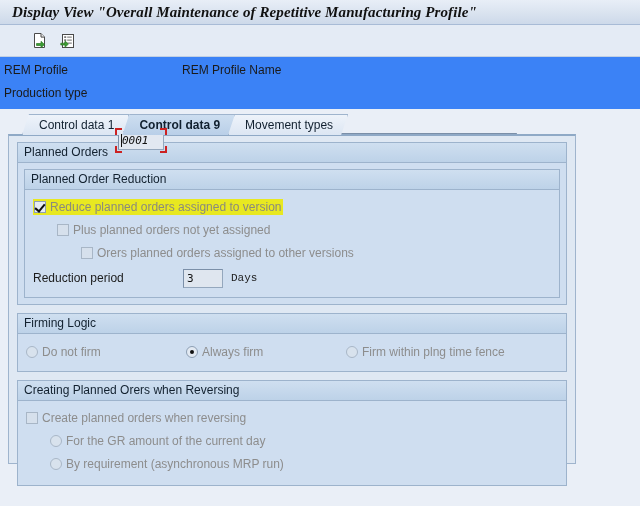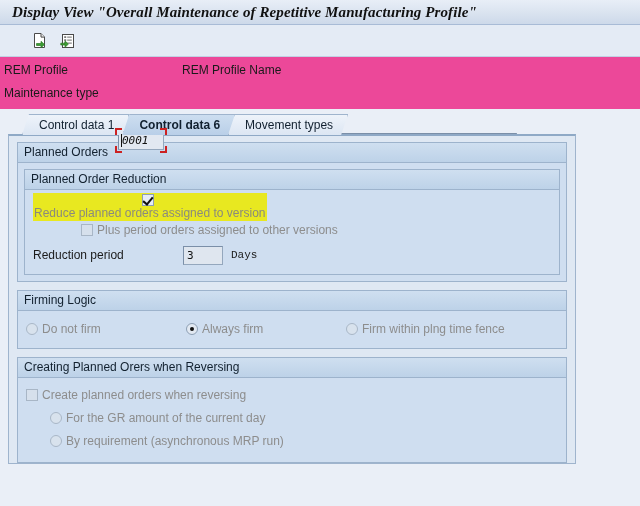--- a/index.html
+++ b/index.html
@@ -54,21 +54,21 @@
     margin-right: 4px;
     display: flex;
     align-items: center;
     justify-content: center;
     border: 1px solid transparent;
     border-radius: 2px;
   }
 
   
   .headerform {
-    background: #ec4899;
+    background: #3b82f6;
     padding: 6px 0 8px 0;
     position: relative;
     height: 52px;
     box-sizing: border-box;
   }
   .hf-label {
     font-size: 12px;
     color: #1a1a1a;
     white-space: nowrap;
   }
@@ -276,21 +276,20 @@
     white-space: nowrap;
     line-height: 14px;
   }
   .ctl-label.dim { color: #8d8d8d; }
 
   .hl {
     background: #e8e820;
     padding: 1px 2px 1px 1px;
     display: inline-flex;
     align-items: center;
-    flex-direction: column;
   }
   .hl .ctl-label { color: #8a8a7d; }
 
   .reduction-row {
     display: flex;
     align-items: center;
     height: 22px;
     margin-top: 4px;
   }
   .reduction-row .rr-label {
@@ -358,33 +357,33 @@
 
   <div class="focusbox">
     <span class="corner tl"></span>
     <span class="corner tr"></span>
     <span class="corner bl"></span>
     <span class="corner br"></span>
     <span class="caret"></span>
     <input class="inp inp-mono" style="width: 46px;" type="text" readonly="" value="0001">
   </div>
 
-  <span class="hf-label lbl-prodtype">Maintenance type</span>
+  <span class="hf-label lbl-prodtype">Production type</span>
 
   <input class="inp inp-mono fld-prodtype" type="text" readonly="" value="PKMN" style="">
 
   <span class="hf-label lbl-remname">REM Profile Name</span>
 
   <input class="inp fld-remname" type="text" readonly="" value="Final backflsh w/o activities" style="">
 </div>
 
 <div class="tabwrap">
   <div class="tabstrip">
     <div class="tab">Control data 1</div>
-    <div class="tab active">Control data 6</div>
+    <div class="tab active">Control data 9</div>
     <div class="tab">Movement types</div>
   </div>
 </div>
 
 <div class="tabpanel">
 
   <div class="group">
     <div class="group-title">Planned Orders</div>
     <div class="group-body" style="padding:6px 6px 6px 6px;">
 
@@ -392,24 +391,28 @@
         <div class="group-title">Planned Order Reduction</div>
         <div class="group-body">
 
           <div class="ctl-row">
             <span class="hl">
               <span class="cb checked"></span>
               <span class="ctl-label">Reduce planned orders assigned to version</span>
             </span>
           </div>
 
+          <div class="ctl-row indent1">
+            <span class="cb disabled"></span>
+            <span class="ctl-label dim">Plus planned orders not yet assigned</span>
+          </div>
 
           <div class="ctl-row indent2">
             <span class="cb disabled"></span>
-            <span class="ctl-label dim">Plus period orders assigned to other versions</span>
+            <span class="ctl-label dim">Orers planned orders assigned to other versions</span>
           </div>
 
           <div class="reduction-row">
             <span class="rr-label">Reduction period</span>
             <input class="inp inp-mono inp-reduction" type="text" readonly="" value="3" style="">
             <span class="days-label">Days</span>
           </div>
 
         </div>
       </div>

